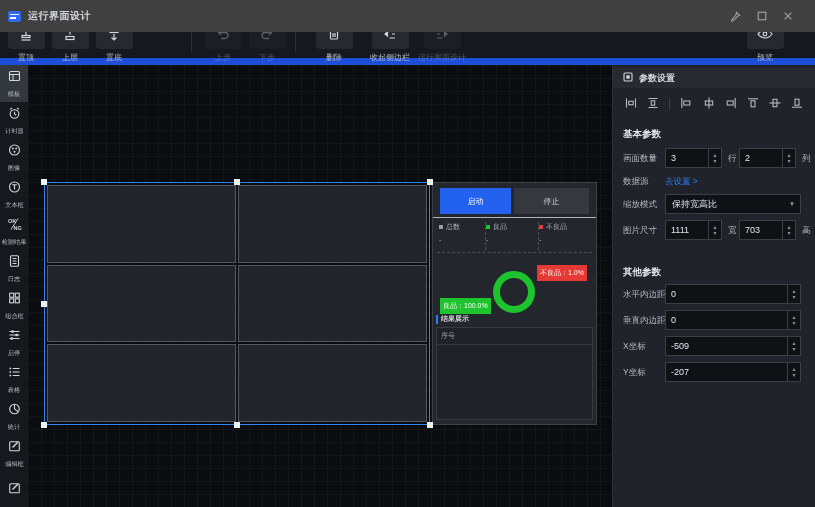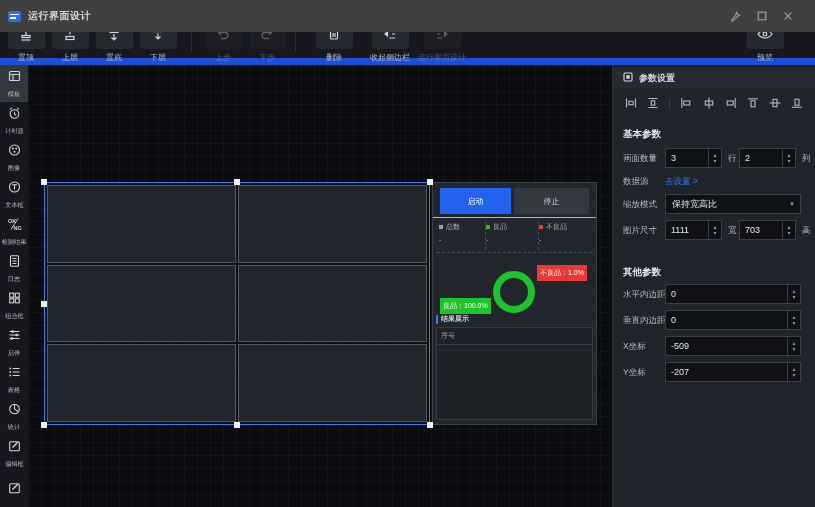--- a/index.html
+++ b/index.html
@@ -138,29 +138,20 @@
     <div class="tbtn" style="left:92px">
       <div class="bx">
           <span><svg width="16" height="16" viewBox="0 0 16 16" fill="none" stroke="#d3d7dc" stroke-width="1.2">
               <path d="M3.5 2.5h9"></path>
               <rect x="4" y="4.5" width="8" height="2"></rect>
               <path d="M8 8v6M5.5 11.5L8 14l2.5-2.5"></path>
             </svg></span>
         </div>
       <span class="tl">置底</span>
     </div>
-    <div class="tbtn" style="left:136px">
-      <div class="bx">
-          <span><svg width="16" height="16" viewBox="0 0 16 16" fill="none" stroke="#d3d7dc" stroke-width="1.2">
-              <rect x="4" y="2.5" width="8" height="3"></rect>
-              <path d="M8 7.5V13M5.5 10.5L8 13l2.5-2.5"></path>
-            </svg></span>
-        </div>
-      <span class="tl">下层</span>
-    </div>
 
     <div class="tsep" style="left:191px"></div>
 
     <div class="tbtn disabled" style="left:245px">
       <div class="bx">
           <span><svg width="16" height="16" viewBox="0 0 16 16" fill="none" stroke="#d3d7dc" stroke-width="1.3">
               <path d="M12.5 6.5H6a3 3 0 000 6h4"></path>
               <path d="M10 4l2.5 2.5L10 9"></path>
             </svg></span>
         </div>

